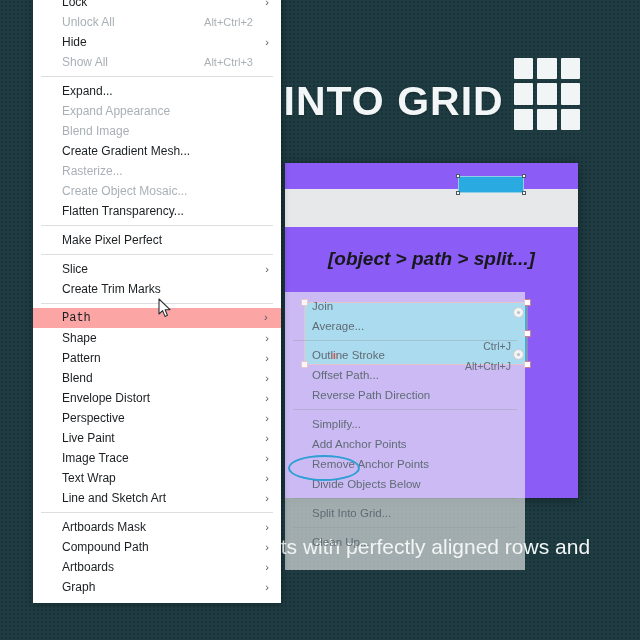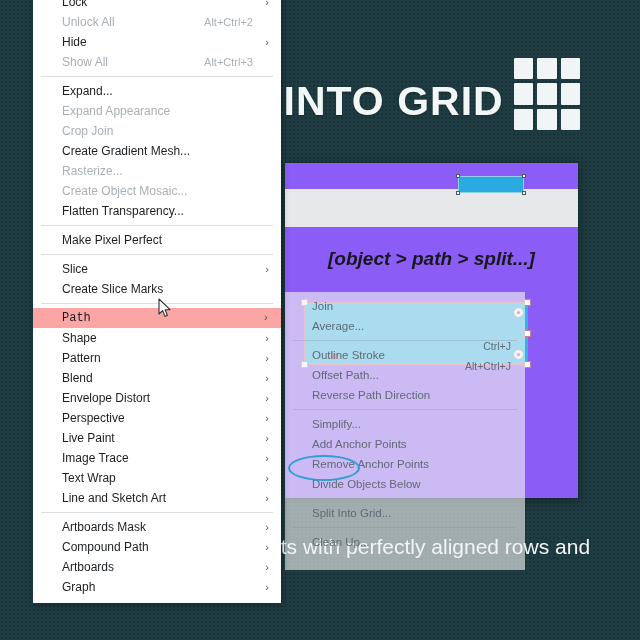--- a/index.html
+++ b/index.html
@@ -305,30 +305,30 @@
   <div id="annotation-ellipse"></div>
 
   <div id="object-menu">
       <div class="mi"><span>Lock</span><span class="arrow">›</span></div>
       <div class="mi dim"><span>Unlock All</span><span class="shortcut">Alt+Ctrl+2</span></div>
       <div class="mi"><span>Hide</span><span class="arrow">›</span></div>
       <div class="mi dim"><span>Show All</span><span class="shortcut">Alt+Ctrl+3</span></div>
       <div class="m-sep"></div>
       <div class="mi"><span>Expand...</span></div>
       <div class="mi dim"><span>Expand Appearance</span></div>
-      <div class="mi dim"><span>Crop Join</span></div>
+      <div class="mi dim"><span>Blend Image</span></div>
       <div class="mi"><span>Create Gradient Mesh...</span></div>
       <div class="mi dim"><span>Rasterize...</span></div>
       <div class="mi dim"><span>Create Object Mosaic...</span></div>
       <div class="mi"><span>Flatten Transparency...</span></div>
       <div class="m-sep"></div>
       <div class="mi"><span>Make Pixel Perfect</span></div>
       <div class="m-sep"></div>
       <div class="mi"><span>Slice</span><span class="arrow">›</span></div>
-      <div class="mi"><span>Create Slice Marks</span></div>
+      <div class="mi"><span>Create Trim Marks</span></div>
       <div class="m-sep"></div>
       <div class="mi sel"><span>Path</span><span class="arrow">›</span></div>
       <div class="mi"><span>Shape</span><span class="arrow">›</span></div>
       <div class="mi"><span>Pattern</span><span class="arrow">›</span></div>
       <div class="mi"><span>Blend</span><span class="arrow">›</span></div>
       <div class="mi"><span>Envelope Distort</span><span class="arrow">›</span></div>
       <div class="mi"><span>Perspective</span><span class="arrow">›</span></div>
       <div class="mi"><span>Live Paint</span><span class="arrow">›</span></div>
       <div class="mi"><span>Image Trace</span><span class="arrow">›</span></div>
       <div class="mi"><span>Text Wrap</span><span class="arrow">›</span></div>

